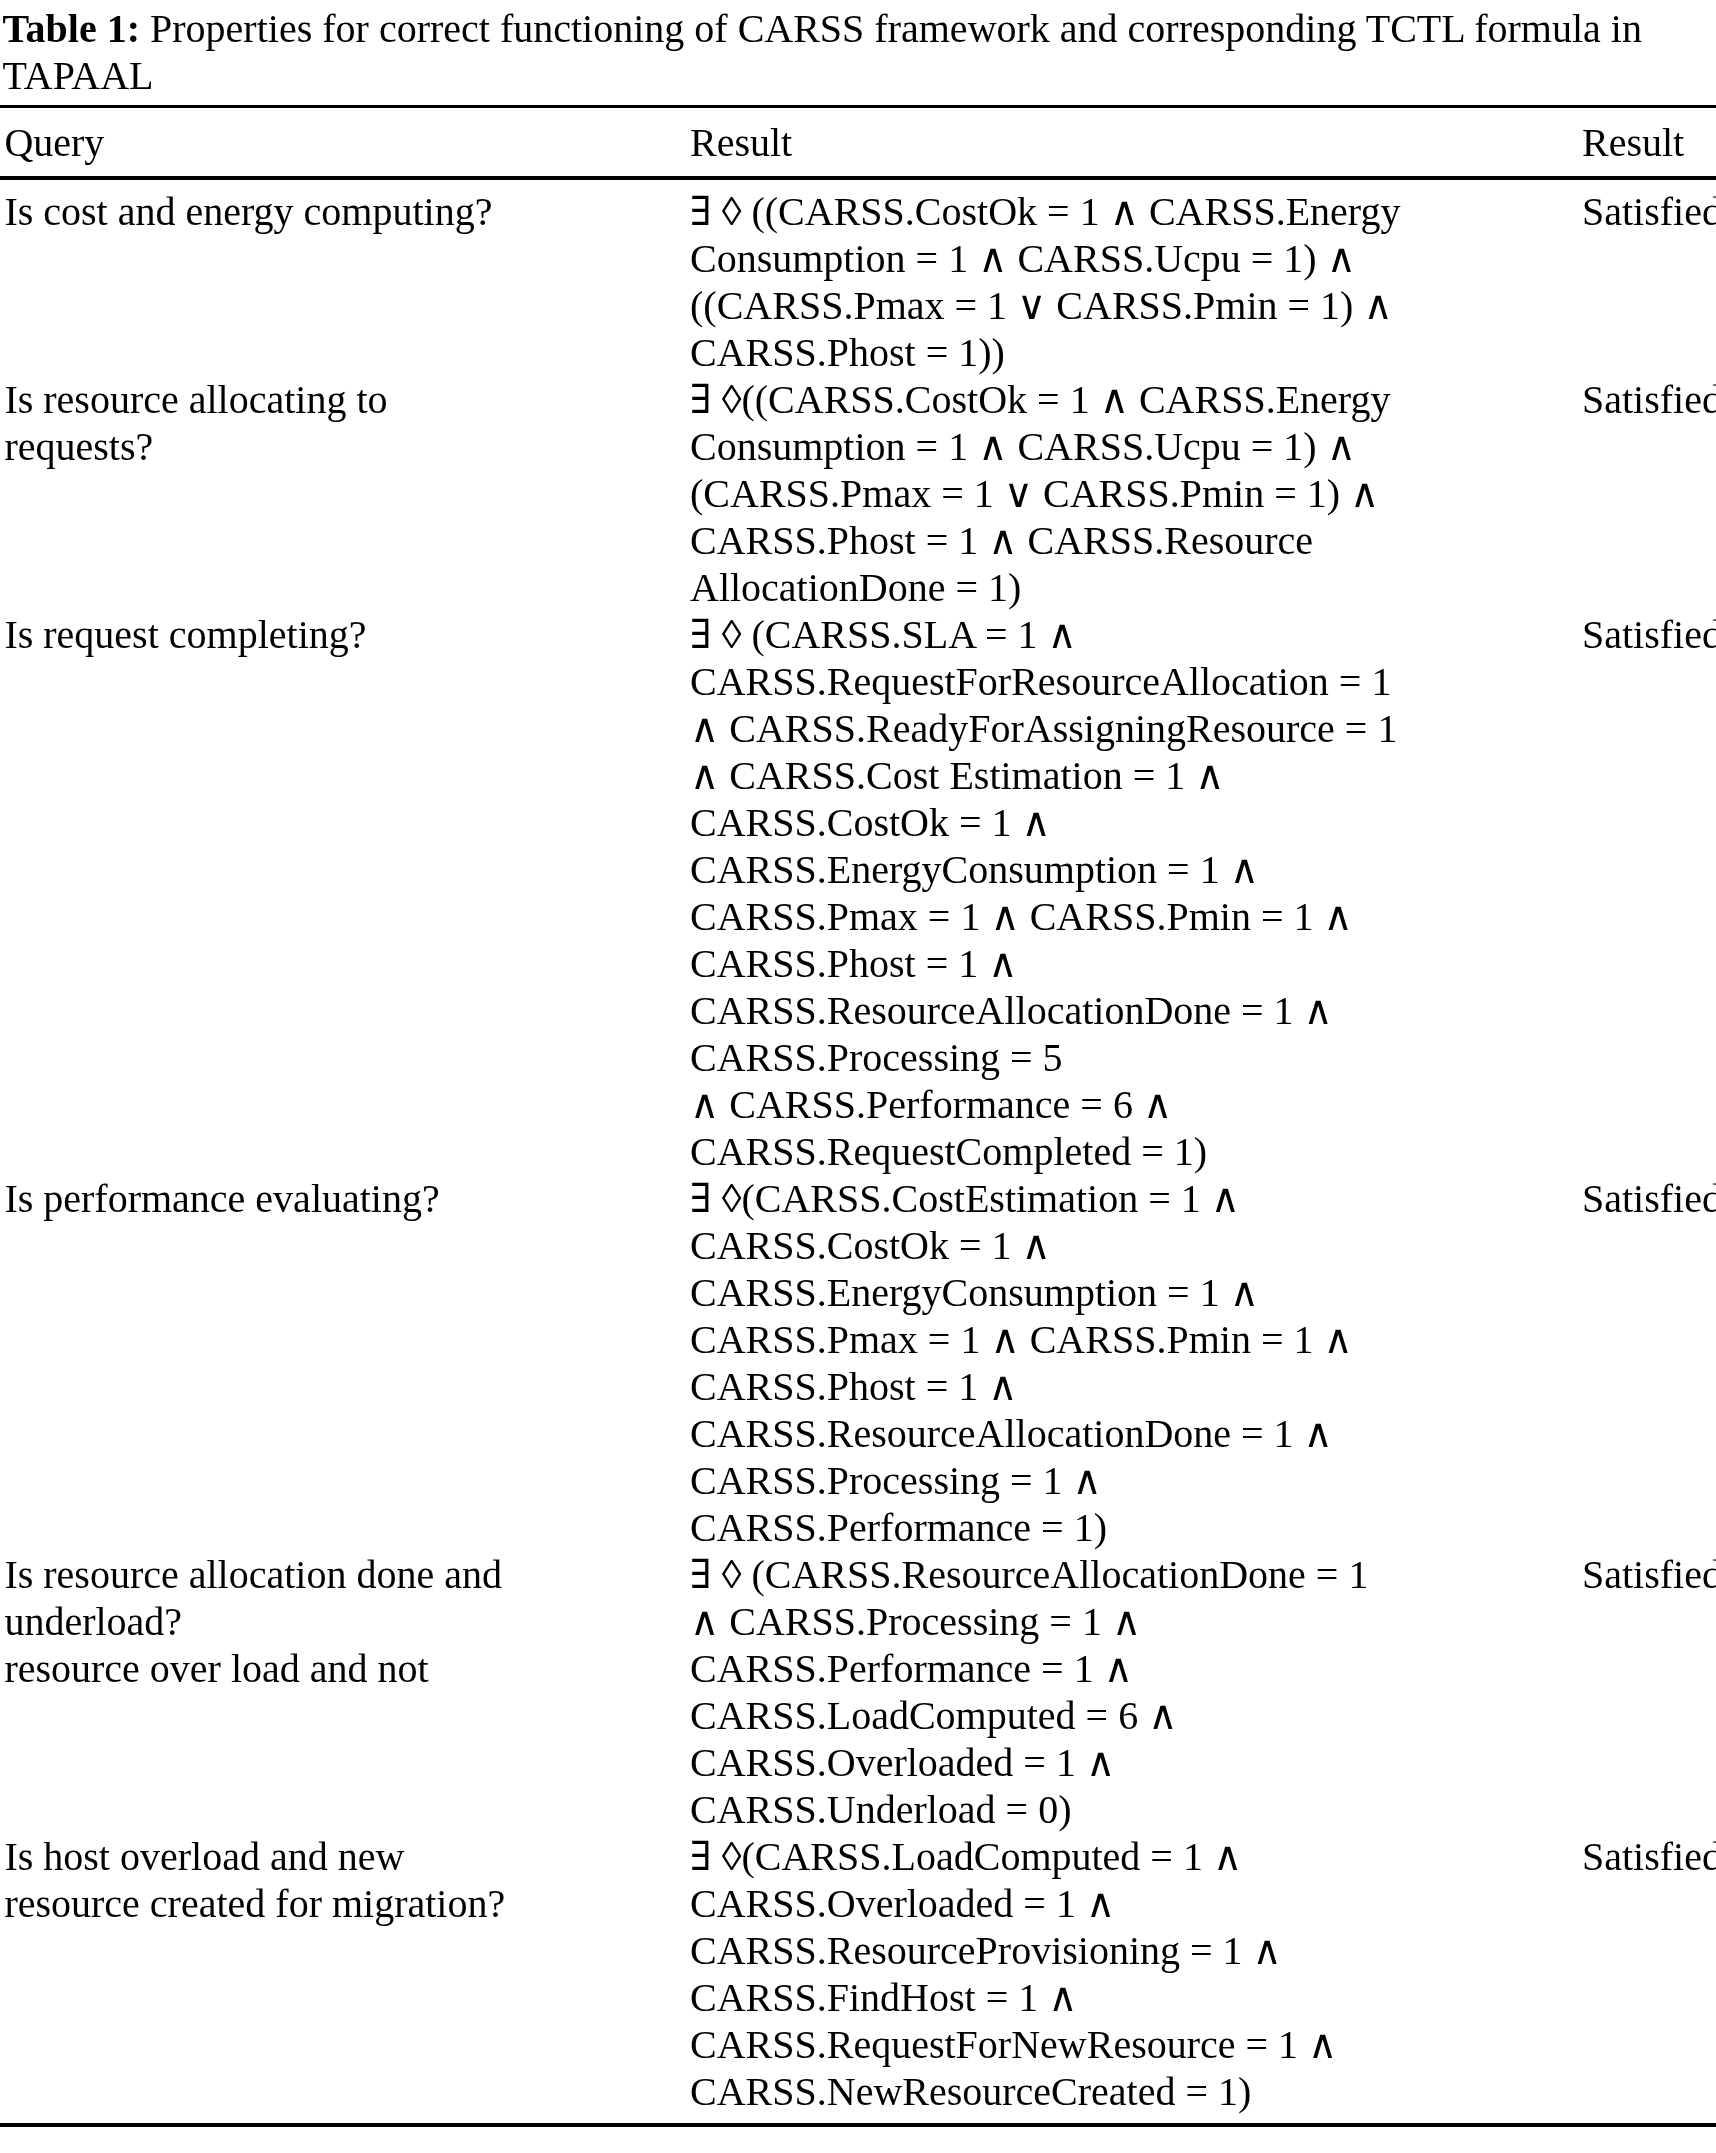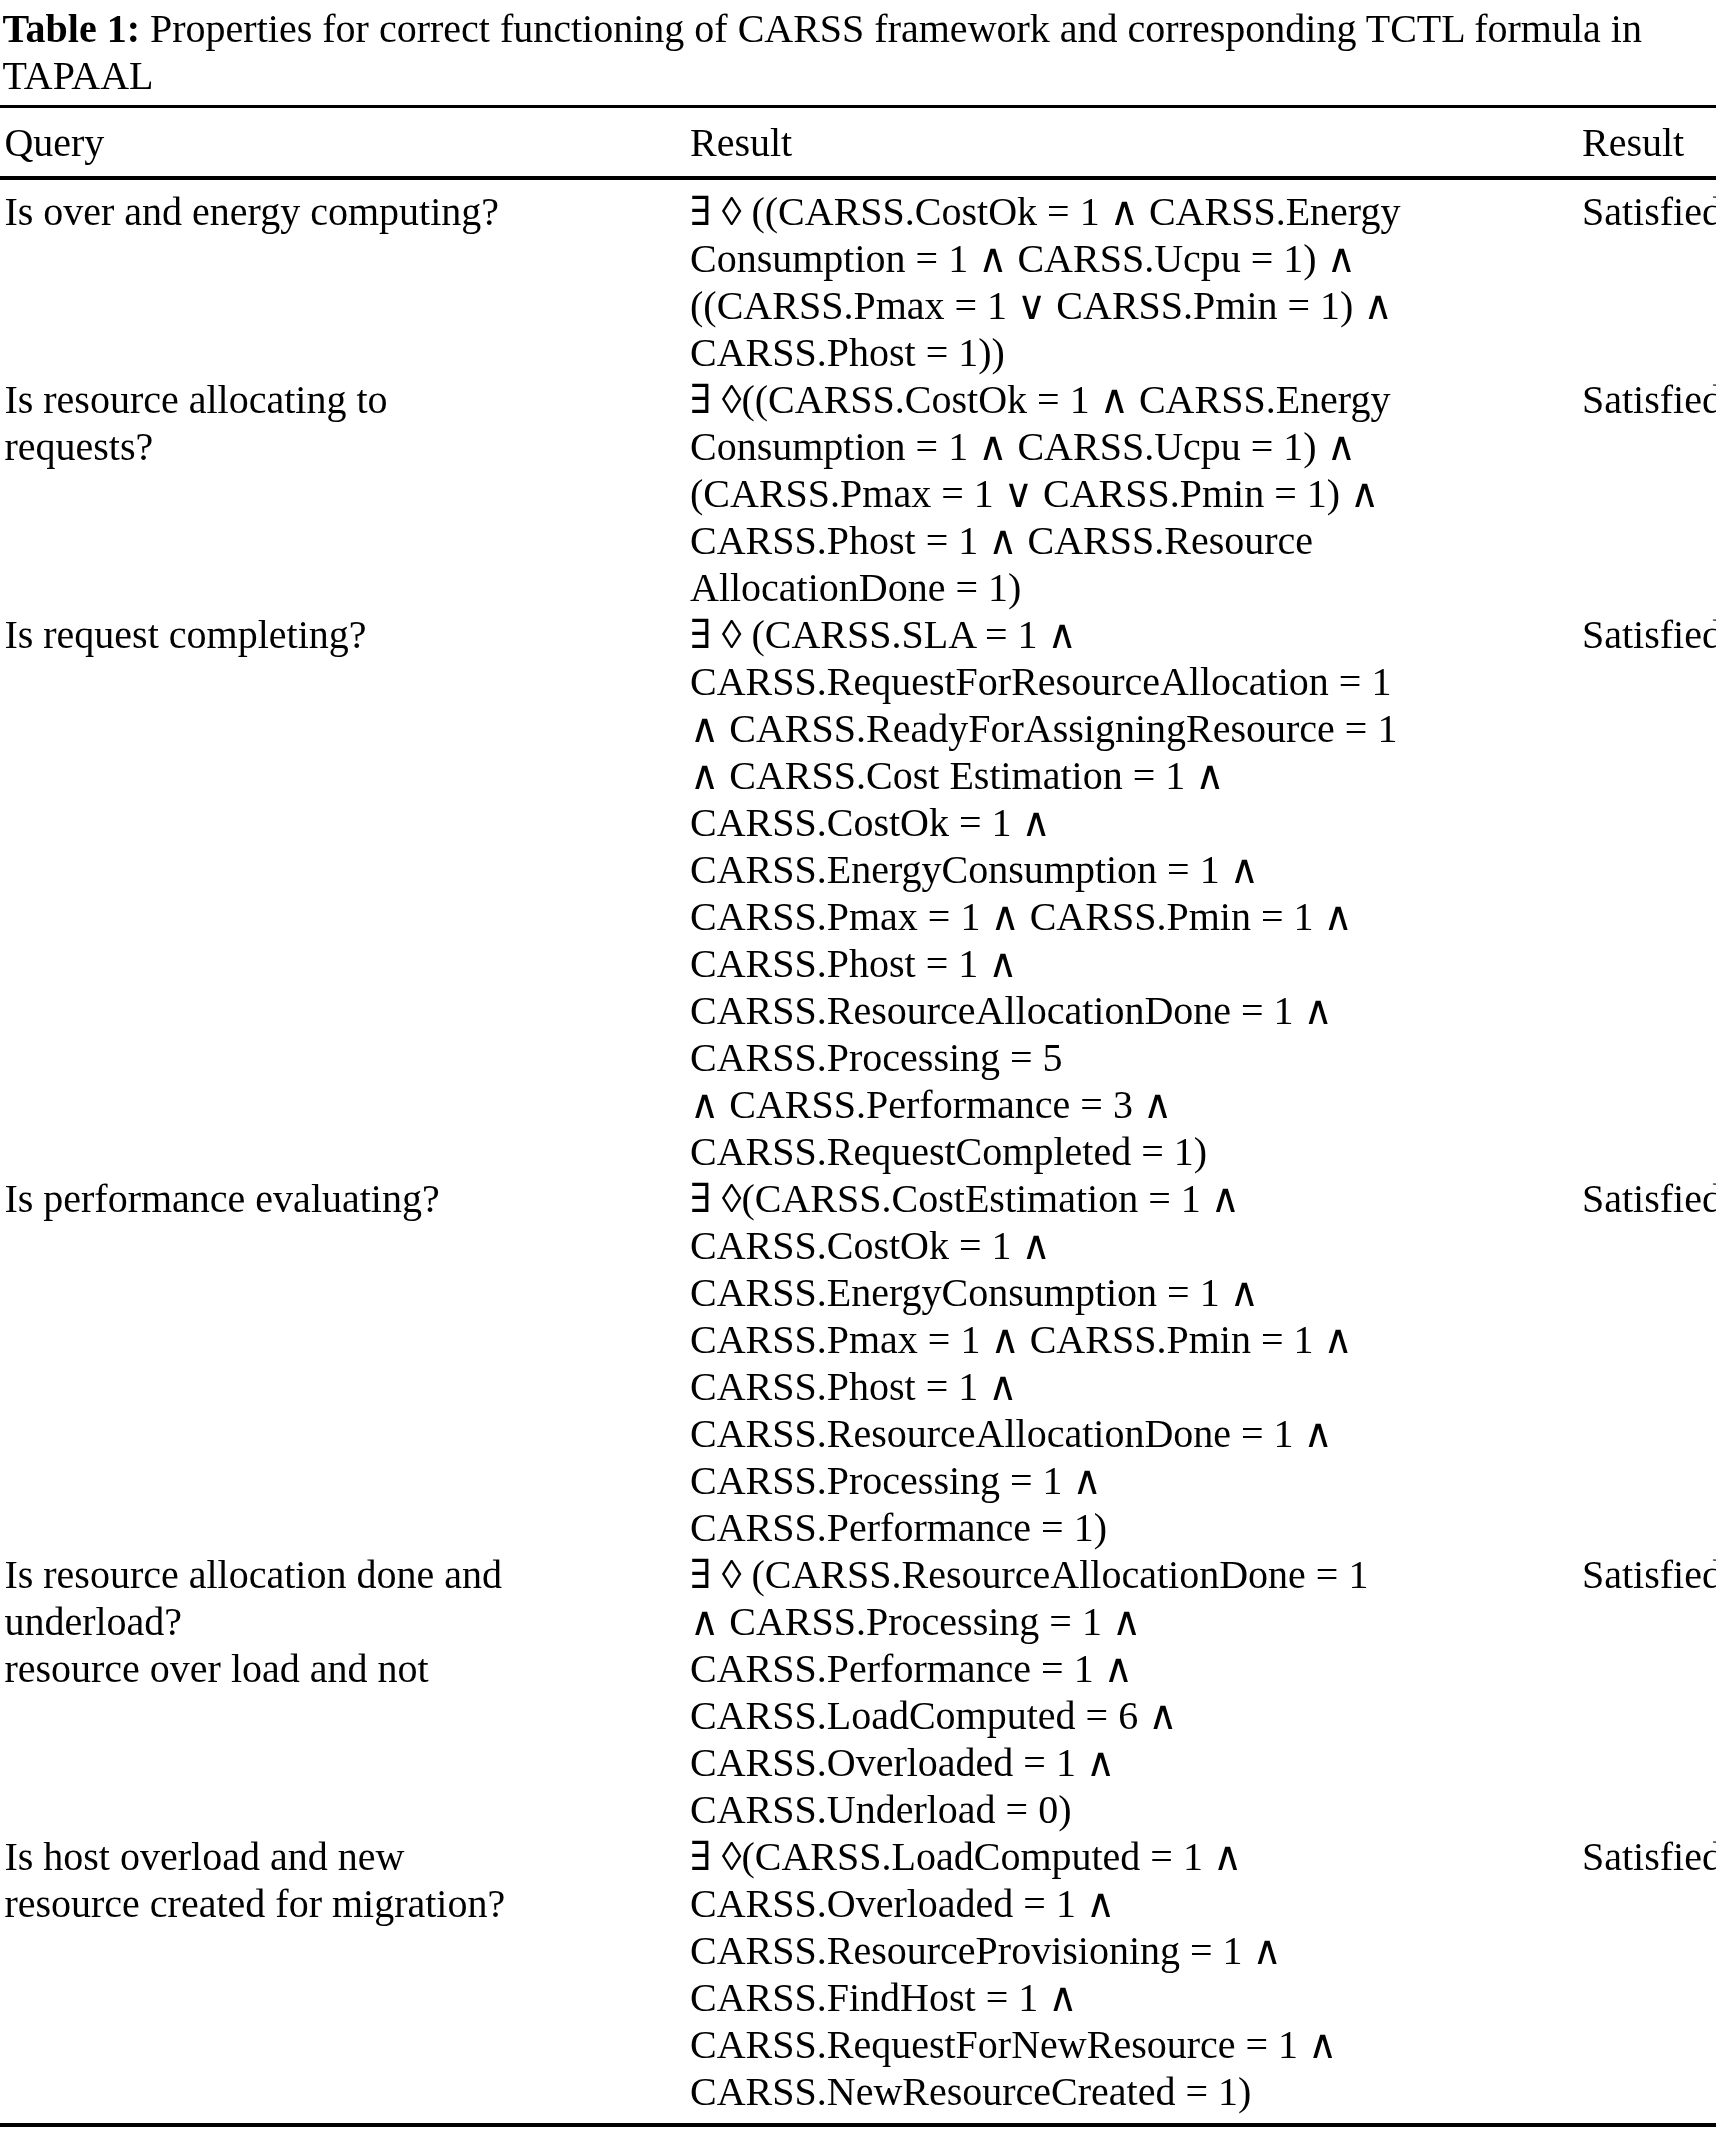--- a/index.html
+++ b/index.html
@@ -50,21 +50,21 @@
   <div class="cell formula-cell">Result</div>
   <div class="cell result-cell">Result</div>
 </div>
 
 <div class="rule"></div>
 
 <div class="tbody">
 
   <div class="grid-row">
     <div class="cell query-cell">
-        <div class="line">Is over and energy computing?</div>
+        <div class="line">Is cost and energy computing?</div>
       </div>
     <div class="cell formula-cell">
         <div class="line">∃ ◊ ((CARSS.CostOk = 1 ∧ CARSS.Energy</div>
         <div class="line">Consumption = 1 ∧ CARSS.Ucpu = 1) ∧</div>
         <div class="line">((CARSS.Pmax = 1 ∨ CARSS.Pmin = 1) ∧</div>
         <div class="line">CARSS.Phost = 1))</div>
       </div>
     <div class="cell result-cell">Satisfied</div>
   </div>
 
@@ -91,21 +91,21 @@
         <div class="line">∃ ◊ (CARSS.SLA = 1 ∧</div>
         <div class="line">CARSS.RequestForResourceAllocation = 1</div>
         <div class="line">∧ CARSS.ReadyForAssigningResource = 1</div>
         <div class="line">∧ CARSS.Cost Estimation = 1 ∧</div>
         <div class="line">CARSS.CostOk = 1 ∧</div>
         <div class="line">CARSS.EnergyConsumption = 1 ∧</div>
         <div class="line">CARSS.Pmax = 1 ∧ CARSS.Pmin = 1 ∧</div>
         <div class="line">CARSS.Phost = 1 ∧</div>
         <div class="line">CARSS.ResourceAllocationDone = 1 ∧</div>
         <div class="line">CARSS.Processing = 5</div>
-        <div class="line">∧ CARSS.Performance = 3 ∧</div>
+        <div class="line">∧ CARSS.Performance = 6 ∧</div>
         <div class="line">CARSS.RequestCompleted = 1)</div>
       </div>
     <div class="cell result-cell">Satisfied</div>
   </div>
 
   <div class="grid-row">
     <div class="cell query-cell">
         <div class="line">Is performance evaluating?</div>
       </div>
     <div class="cell formula-cell">

